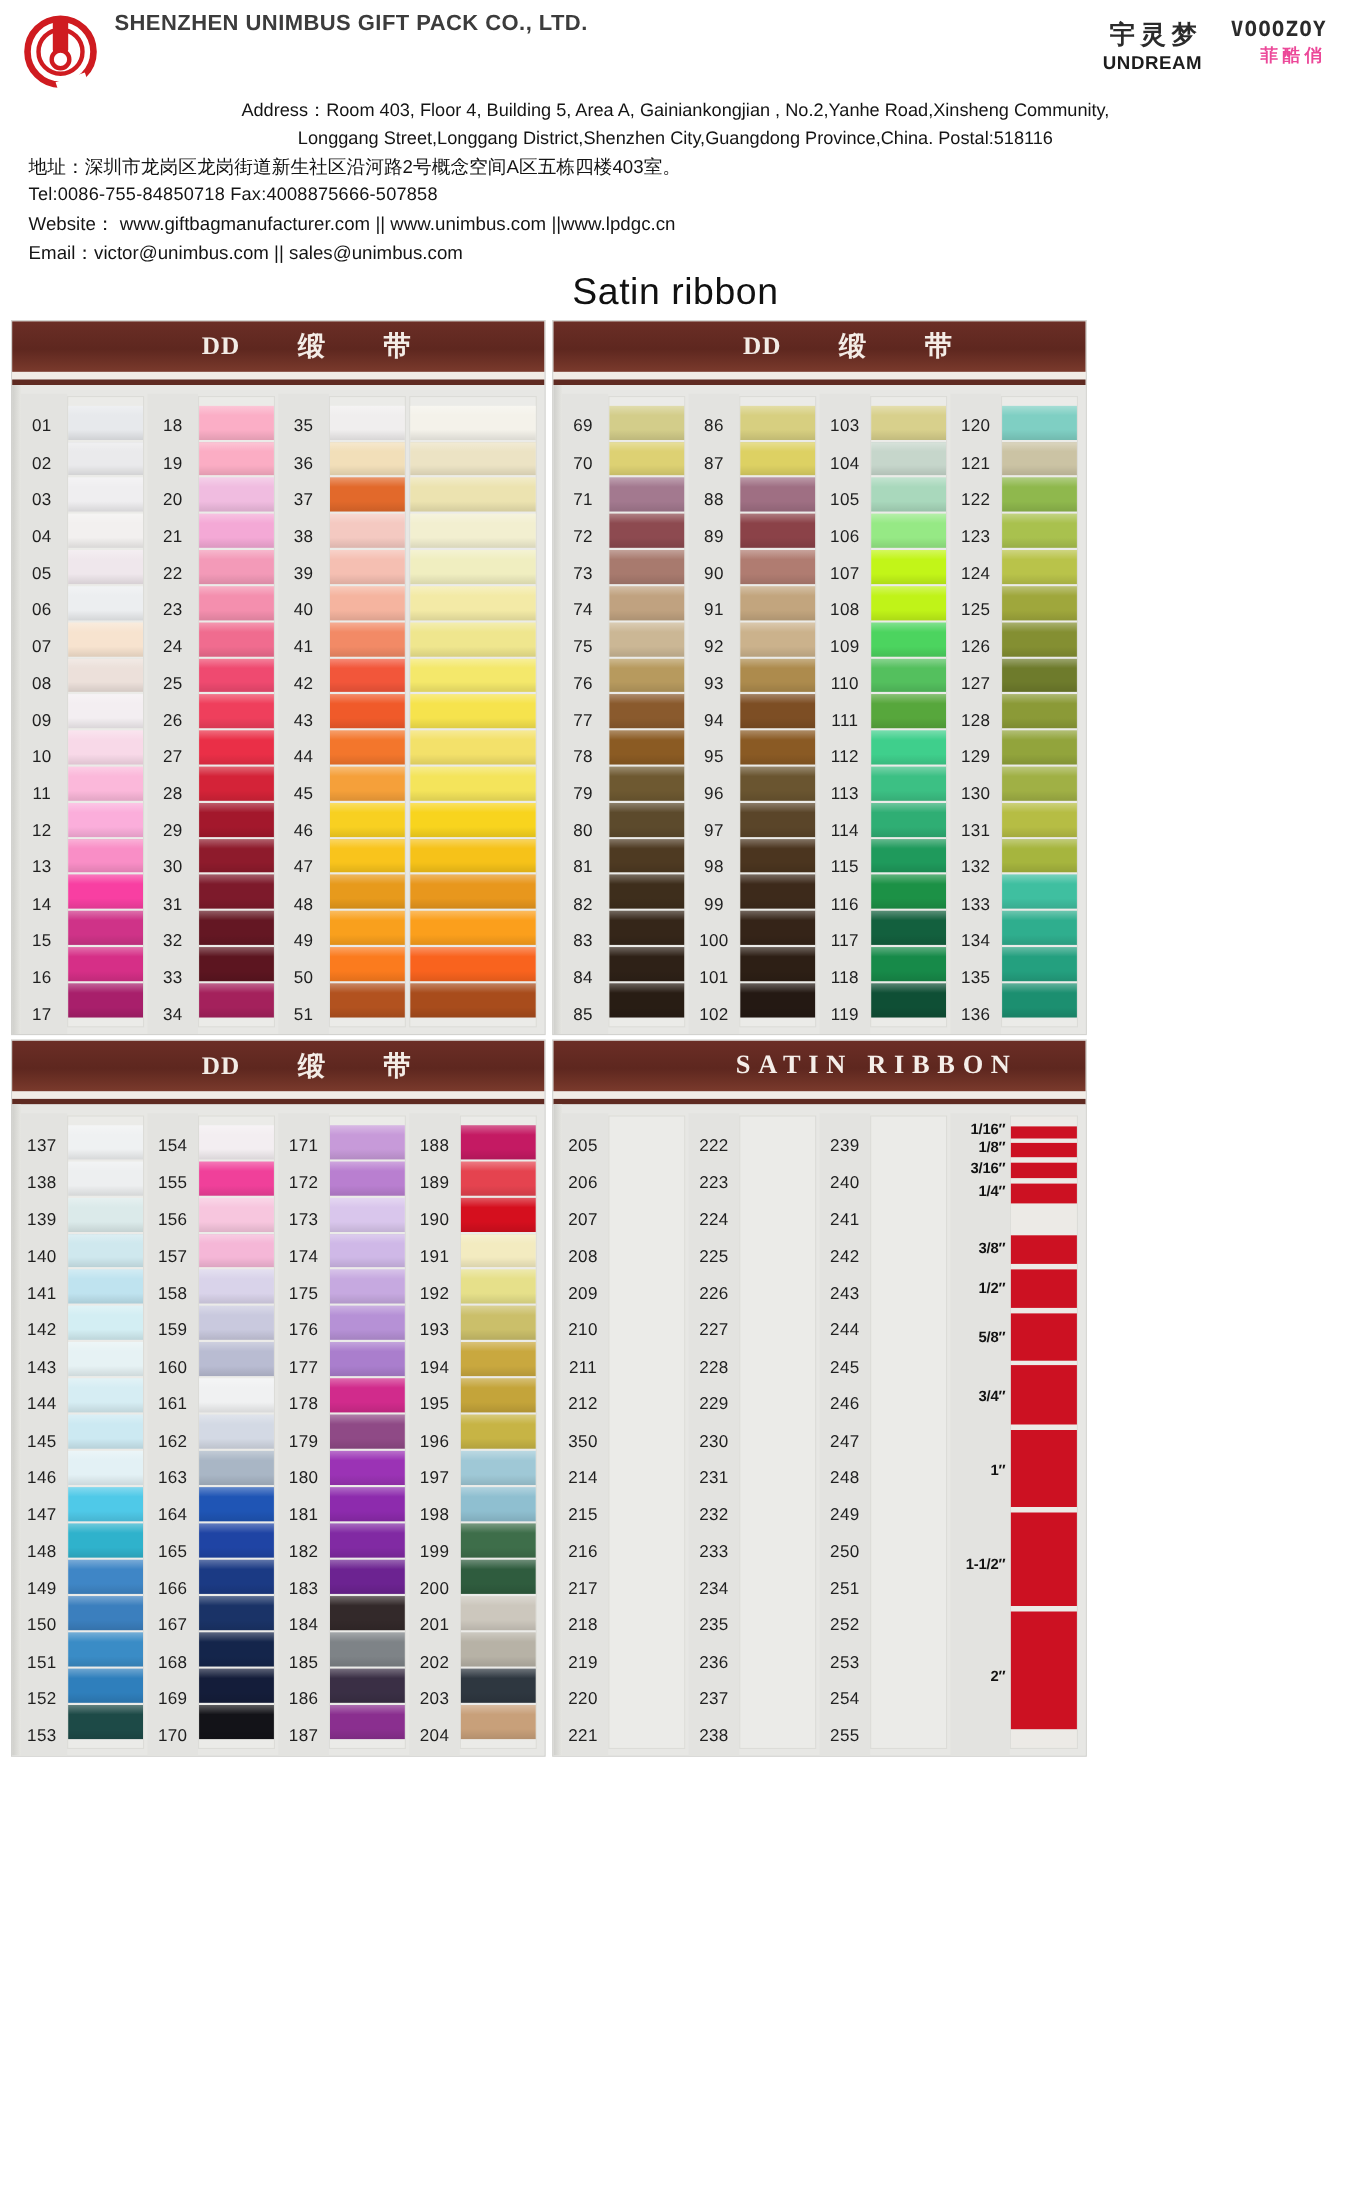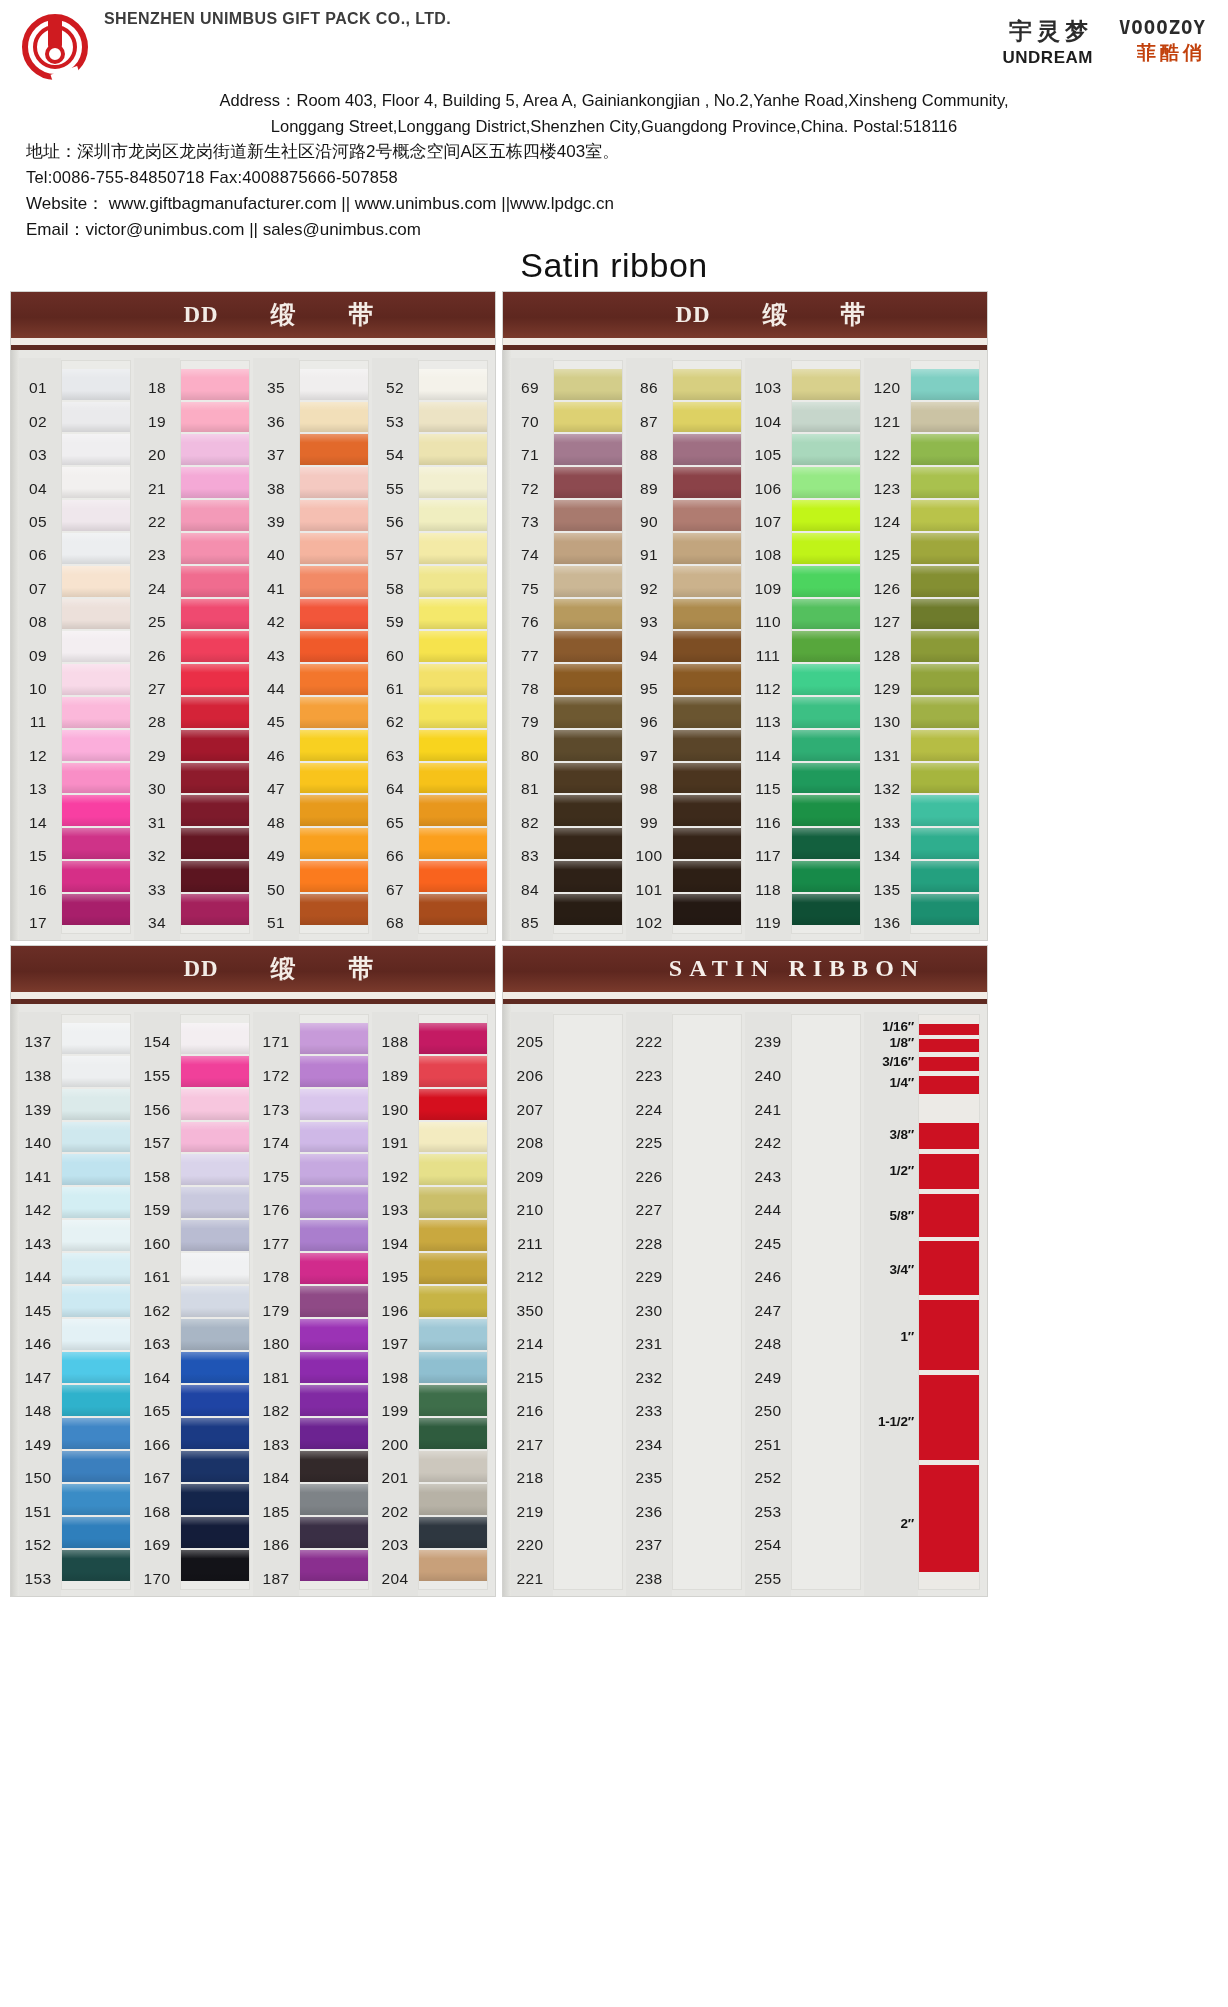--- a/index.html
+++ b/index.html
@@ -31,33 +31,33 @@
   .logo-mark .dot {
     position:absolute; left:23px; top:30px; width:20px; height:20px;
     border:4px solid #cf1b20; border-radius:50%; background:#fff;
   }
   .logo-mark .cut {
     position:absolute; left:30px; top:56px; width:28px; height:14px;
     background:#fff; transform:rotate(-18deg);
   }
   .brandtext { margin-left:16px; flex:1 1 auto; }
   .brand-en {
-    font-size:16px; font-weight:600; letter-spacing:.4px;
+    font-size:20px; font-weight:600; letter-spacing:.4px;
     color:#3c3c3c; line-height:1.15; white-space:nowrap;
   }
   .brand-cn {
     font-size:38px; font-weight:700; letter-spacing:2px;
     line-height:1.12; color:#111; white-space:nowrap;
   }
   .logos-right { display:flex; align-items:flex-start; gap:26px; padding-top:6px; }
   .minilogo { text-align:right; }
   .minilogo .cn-script { font-size:23px; font-weight:700; letter-spacing:5px; color:#2b2b2b; font-family:"DejaVu Sans", sans-serif; }
   .minilogo .en-bold { font-size:17px; font-weight:900; letter-spacing:.5px; color:#1d1d1d; margin-top:1px; }
   .minilogo .boxy { font-size:19px; font-weight:700; letter-spacing:1px; color:#2b2b2b; font-family:"DejaVu Sans Mono", monospace; }
-  .minilogo .cn-small { font-size:19px; font-weight:700; letter-spacing:4px; color:#c2410c; margin-top:2px; }
+  .minilogo .cn-small { font-size:16px; font-weight:700; letter-spacing:4px; color:#ec4899; margin-top:2px; }
 
   .addr-block { margin-top:8px; font-size:16.5px; line-height:1.55; color:#141414; }
   .addr-line1 { text-align:center; padding:0 6px; }
   .addr-line2 { text-align:center; padding:0 6px; }
   .addr-cn, .tel-line, .web-line, .mail-line { text-align:left; padding-left:4px; }
   .addr-cn { font-size:17px; }
   .tel-line { letter-spacing:.2px; }
   .web-line, .mail-line { font-size:17px; }
 
   .section-title {
@@ -313,39 +313,20 @@
               <div class="swatch" style="background: linear-gradient(rgba(255, 255, 255, 0.3) 0%, rgba(255, 255, 255, 0) 28%, rgba(0, 0, 0, 0) 70%, rgba(0, 0, 0, 0.1) 100%), rgb(245, 160, 58);"></div>
               <div class="swatch" style="background: linear-gradient(rgba(255, 255, 255, 0.3) 0%, rgba(255, 255, 255, 0) 28%, rgba(0, 0, 0, 0) 70%, rgba(0, 0, 0, 0.1) 100%), rgb(248, 208, 33);"></div>
               <div class="swatch" style="background: linear-gradient(rgba(255, 255, 255, 0.3) 0%, rgba(255, 255, 255, 0) 28%, rgba(0, 0, 0, 0) 70%, rgba(0, 0, 0, 0.1) 100%), rgb(249, 196, 28);"></div>
               <div class="swatch" style="background: linear-gradient(rgba(255, 255, 255, 0.3) 0%, rgba(255, 255, 255, 0) 28%, rgba(0, 0, 0, 0) 70%, rgba(0, 0, 0, 0.1) 100%), rgb(231, 154, 28);"></div>
               <div class="swatch" style="background: linear-gradient(rgba(255, 255, 255, 0.3) 0%, rgba(255, 255, 255, 0) 28%, rgba(0, 0, 0, 0) 70%, rgba(0, 0, 0, 0.1) 100%), rgb(249, 160, 29);"></div>
               <div class="swatch" style="background: linear-gradient(rgba(255, 255, 255, 0.3) 0%, rgba(255, 255, 255, 0) 28%, rgba(0, 0, 0, 0) 70%, rgba(0, 0, 0, 0.1) 100%), rgb(251, 123, 30);"></div>
               <div class="swatch" style="background: linear-gradient(rgba(255, 255, 255, 0.3) 0%, rgba(255, 255, 255, 0) 28%, rgba(0, 0, 0, 0) 70%, rgba(0, 0, 0, 0.1) 100%), rgb(178, 82, 31);"></div>
             </div>
           </div>
           <div class="colgroup">
-            <div class="numcol">
-              <div class="num">52</div>
-              <div class="num">53</div>
-              <div class="num">54</div>
-              <div class="num">55</div>
-              <div class="num">56</div>
-              <div class="num">57</div>
-              <div class="num">58</div>
-              <div class="num">59</div>
-              <div class="num">60</div>
-              <div class="num">61</div>
-              <div class="num">62</div>
-              <div class="num">63</div>
-              <div class="num">64</div>
-              <div class="num">65</div>
-              <div class="num">66</div>
-              <div class="num">67</div>
-              <div class="num">68</div>
-            </div>
             <div class="swcol">
               <div class="swatch" style="background: linear-gradient(rgba(255, 255, 255, 0.3) 0%, rgba(255, 255, 255, 0) 28%, rgba(0, 0, 0, 0) 70%, rgba(0, 0, 0, 0.1) 100%), rgb(244, 242, 234);"></div>
               <div class="swatch" style="background: linear-gradient(rgba(255, 255, 255, 0.3) 0%, rgba(255, 255, 255, 0) 28%, rgba(0, 0, 0, 0) 70%, rgba(0, 0, 0, 0.1) 100%), rgb(236, 227, 196);"></div>
               <div class="swatch" style="background: linear-gradient(rgba(255, 255, 255, 0.3) 0%, rgba(255, 255, 255, 0) 28%, rgba(0, 0, 0, 0) 70%, rgba(0, 0, 0, 0.1) 100%), rgb(236, 227, 176);"></div>
               <div class="swatch" style="background: linear-gradient(rgba(255, 255, 255, 0.3) 0%, rgba(255, 255, 255, 0) 28%, rgba(0, 0, 0, 0) 70%, rgba(0, 0, 0, 0.1) 100%), rgb(242, 239, 208);"></div>
               <div class="swatch" style="background: linear-gradient(rgba(255, 255, 255, 0.3) 0%, rgba(255, 255, 255, 0) 28%, rgba(0, 0, 0, 0) 70%, rgba(0, 0, 0, 0.1) 100%), rgb(240, 238, 192);"></div>
               <div class="swatch" style="background: linear-gradient(rgba(255, 255, 255, 0.3) 0%, rgba(255, 255, 255, 0) 28%, rgba(0, 0, 0, 0) 70%, rgba(0, 0, 0, 0.1) 100%), rgb(243, 234, 166);"></div>
               <div class="swatch" style="background: linear-gradient(rgba(255, 255, 255, 0.3) 0%, rgba(255, 255, 255, 0) 28%, rgba(0, 0, 0, 0) 70%, rgba(0, 0, 0, 0.1) 100%), rgb(239, 230, 142);"></div>
               <div class="swatch" style="background: linear-gradient(rgba(255, 255, 255, 0.3) 0%, rgba(255, 255, 255, 0) 28%, rgba(0, 0, 0, 0) 70%, rgba(0, 0, 0, 0.1) 100%), rgb(244, 232, 107);"></div>
               <div class="swatch" style="background: linear-gradient(rgba(255, 255, 255, 0.3) 0%, rgba(255, 255, 255, 0) 28%, rgba(0, 0, 0, 0) 70%, rgba(0, 0, 0, 0.1) 100%), rgb(246, 227, 77);"></div>

